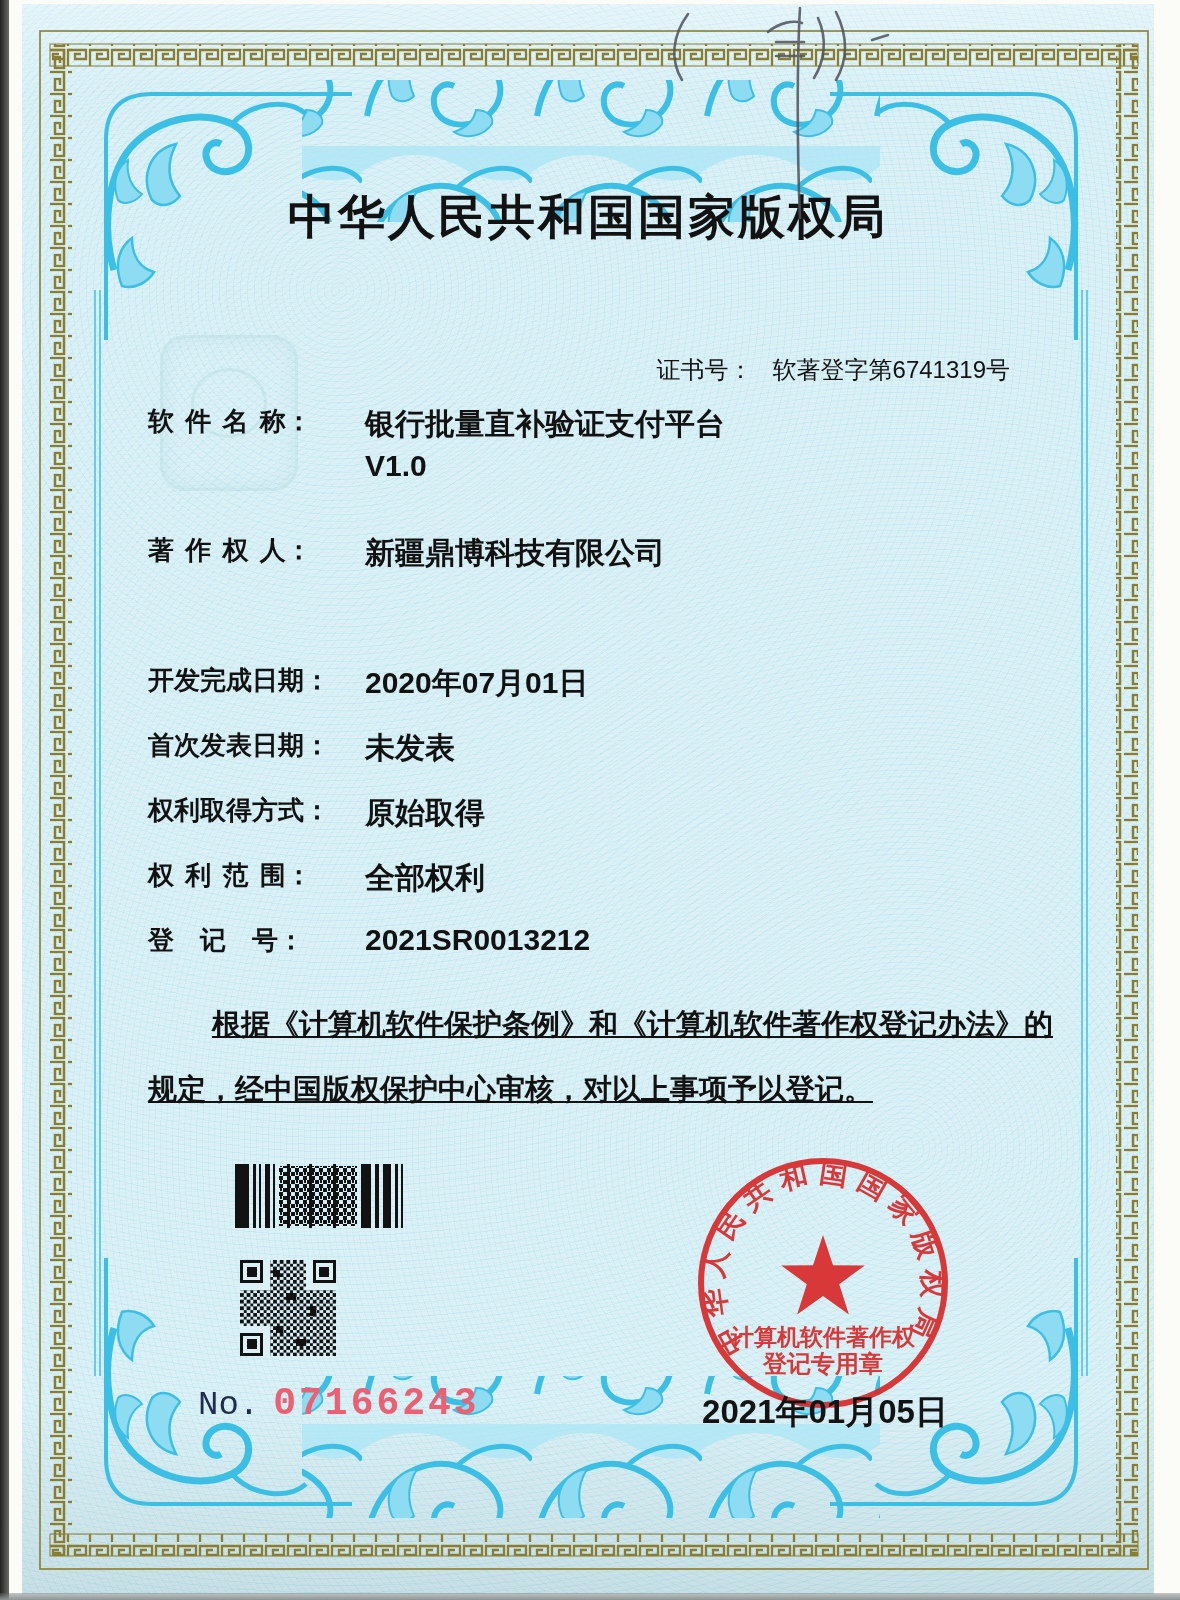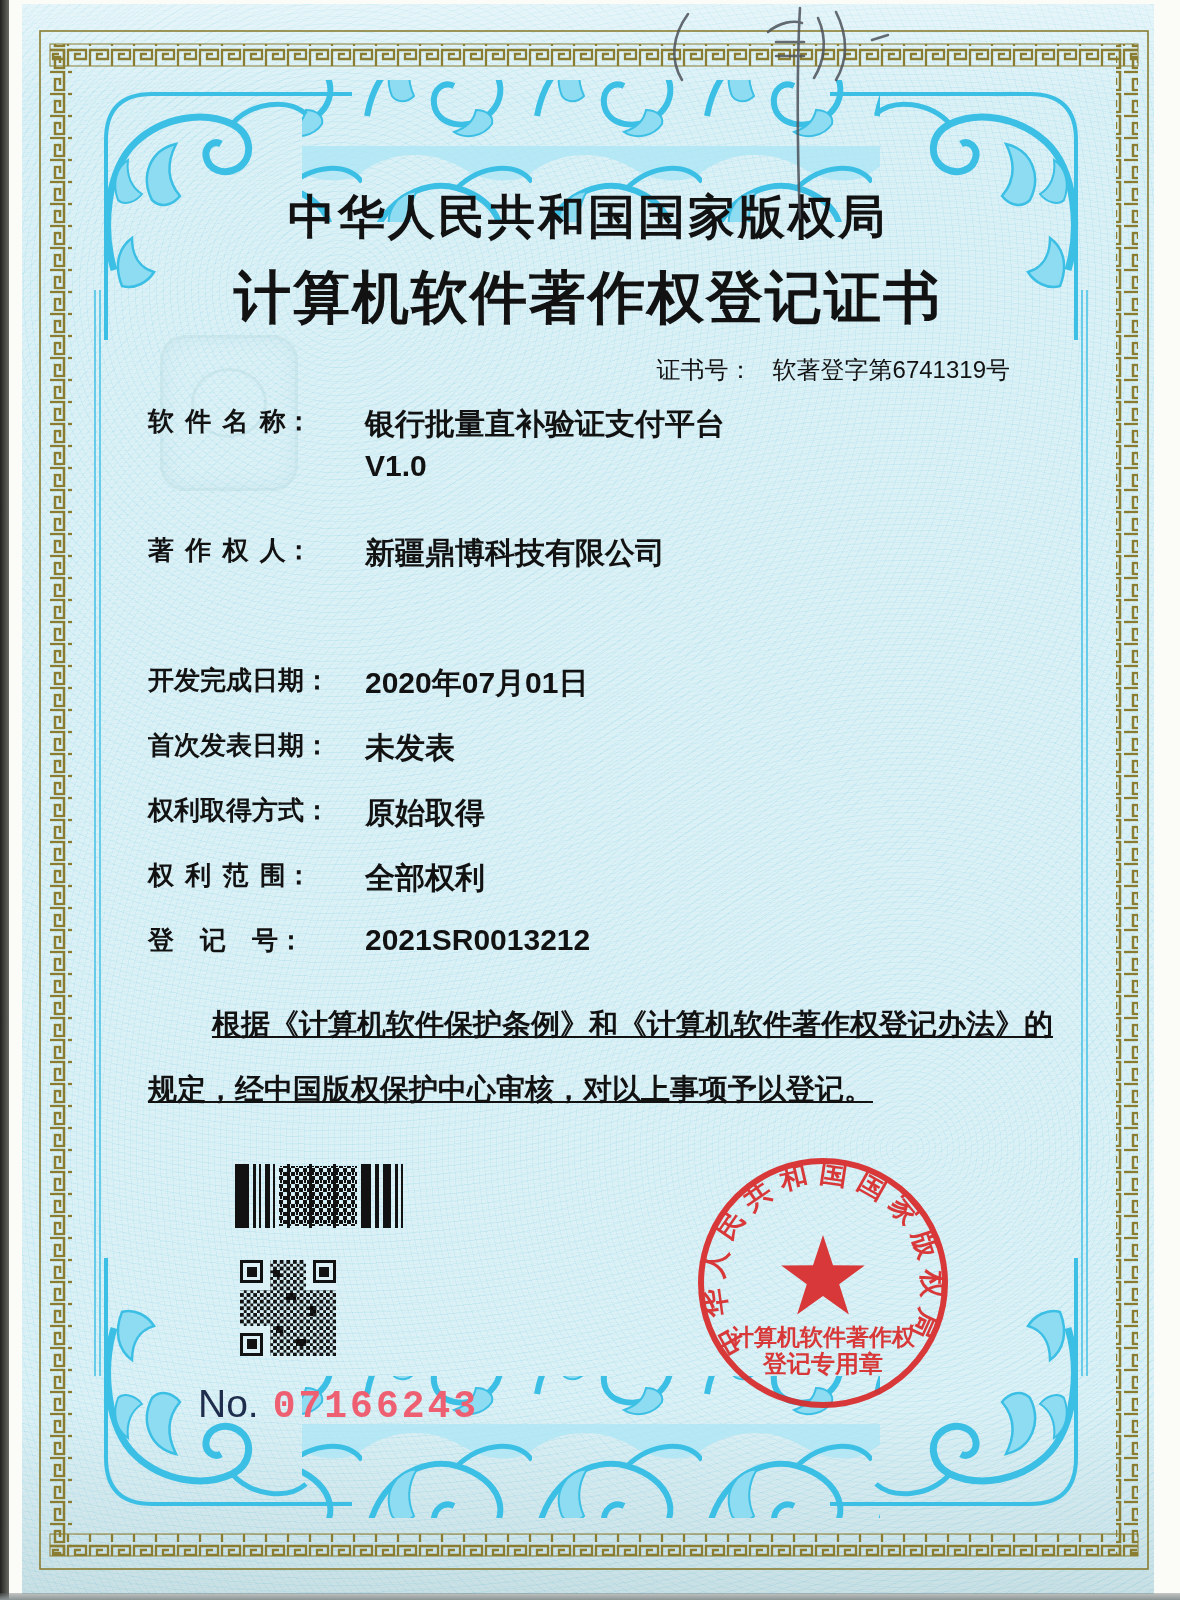--- a/index.html
+++ b/index.html
@@ -22,21 +22,21 @@
     font-family:"Liberation Serif", serif;font-weight:700;font-size:47px;letter-spacing:3px;z-index:3;}
   .subtitle{left:0;top:256px;width:1132px;text-align:center;
     font-family:"Liberation Serif", serif;font-weight:700;font-size:57px;letter-spacing:2px;z-index:3;}
   .certno{right:144px;top:350px;font-size:24px;font-weight:400;z-index:3;}
   .certno .val{margin-left:20px;}
   .row-label{left:126px;font-size:26px;font-weight:700;z-index:3;word-spacing:4px;}
   .row-value{left:343px;font-size:30px;font-weight:700;z-index:3;}
   .statement{position:absolute;left:126px;width:930px;font-size:29px;font-weight:700;
     color:#121212;z-index:3;white-space:nowrap;text-decoration:underline;}
   .serial{position:absolute;left:176px;top:1378px;z-index:3;}
-  .serial .pfx{font-family:Liberation Sans, sans-serif;font-size:39px;color:#1f2d4d;}
+  .serial .pfx{font-family:Liberation Mono, monospace;font-size:34px;color:#1f2d4d;}
   .serial .num{font-family:"Liberation Mono", monospace;font-size:38px;color:#ee5f72;
     letter-spacing:3px;margin-left:14px;font-weight:700;}
   .issue-date{position:absolute;left:668px;top:1386px;width:270px;text-align:center;
     font-size:33px;font-weight:700;color:#131313;z-index:6;}
   .seal-wrap{position:absolute;left:670px;top:1148px;width:262px;height:262px;z-index:5;
     opacity:.93;}
   .barcode-wrap{position:absolute;left:213px;top:1160px;z-index:3;}
   .qr-wrap{position:absolute;left:218px;top:1256px;z-index:3;}
   .watermark{position:absolute;left:138px;top:331px;width:132px;height:150px;
     border:3px solid rgba(165,205,212,.55);border-radius:26px;z-index:2;opacity:.5;
@@ -97,21 +97,20 @@
       <rect x="280" y="1372" width="578" height="142" fill="url(#frz)"></rect>
       <use href="#cornerFl" xlink:href="#cornerFl" transform="translate(70,76)"></use>
       <use href="#cornerFl" xlink:href="#cornerFl" transform="translate(1068,76) scale(-1,1)"></use>
       <use href="#cornerFl" xlink:href="#cornerFl" transform="translate(70,1514) scale(1,-1)"></use>
       <use href="#cornerFl" xlink:href="#cornerFl" transform="translate(1068,1514) scale(-1,-1)"></use>
     </svg>
 
     <div class="watermark"></div>
 
     <div class="txt title">中华人民共和国国家版权局</div>
-    <div class="txt subtitle">计算机软件著作权登记证书</div>
     <div class="txt certno">
       <span>证书号：</span><span class="val">软著登字第6741319号</span>
     </div>
 
     <div class="txt row-label" style="top:400px">软 件 名 称：</div>
     <div class="txt row-value" style="top:400px">银行批量直补验证支付平台</div>
     <div class="txt row-value" style="top:445px">V1.0</div>
 
     <div class="txt row-label" style="top:529px">著 作 权 人：</div>
     <div class="txt row-value" style="top:529px">新疆鼎博科技有限公司</div>
@@ -199,20 +198,21 @@
         <path id="sealArc" d="M 54.4 195.3 A 100 100 0 1 1 207.6 195.3" fill="none"></path>
         <text fill="#d92b2b" font-size="28" font-weight="bold" letter-spacing="10" font-family="Liberation Sans, sans-serif">
           <textPath href="#sealArc" xlink:href="#sealArc" startOffset="0" textLength="445" lengthAdjust="spacing">中华人民共和国国家版权局</textPath>
         </text>
         <polygon fill="#d92b2b" points="131,83 141,113.2 172.8,113.4 147.2,132.3 156.9,162.6 131,144 105.1,162.6 114.8,132.3 89.2,113.4 121,113.2"></polygon>
         <text x="131" y="193" text-anchor="middle" fill="#d92b2b" font-size="23" font-weight="bold" font-family="Liberation Sans, sans-serif">计算机软件著作权</text>
         <text x="131" y="220" text-anchor="middle" fill="#d92b2b" font-size="24" font-weight="bold" font-family="Liberation Sans, sans-serif">登记专用章</text>
       </svg>
     </div>
 
+    <div class="issue-date">2021年01月05日</div>
   </div>
 
   <svg class="handwriting" width="280" height="240" viewBox="0 0 280 240" xmlns="http://www.w3.org/2000/svg">
     <g fill="none" stroke="#4d525a" stroke-width="2.6" stroke-linecap="round" opacity=".85">
       <path d="M38 14 C22 36 20 60 32 80"></path>
       <path d="M150 8 C147 60 147 150 150 218"></path>
       <path d="M118 32 C130 22 144 20 152 23"></path>
       <path d="M126 42 H154"></path>
       <path d="M126 56 H154"></path>
       <path d="M168 18 C178 40 174 62 164 78"></path>

